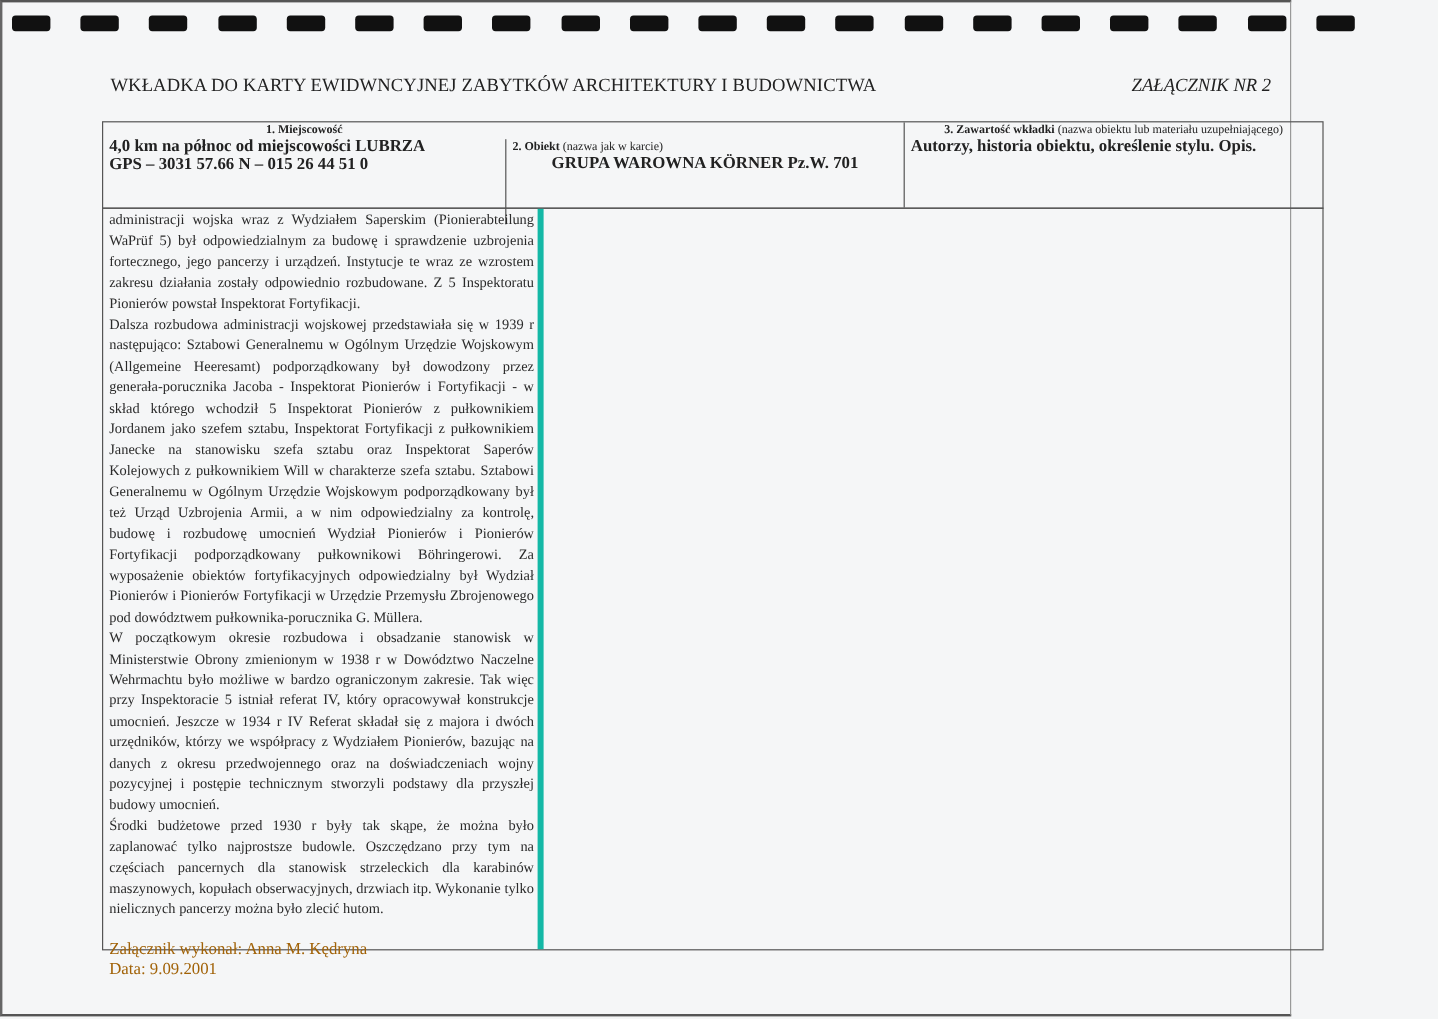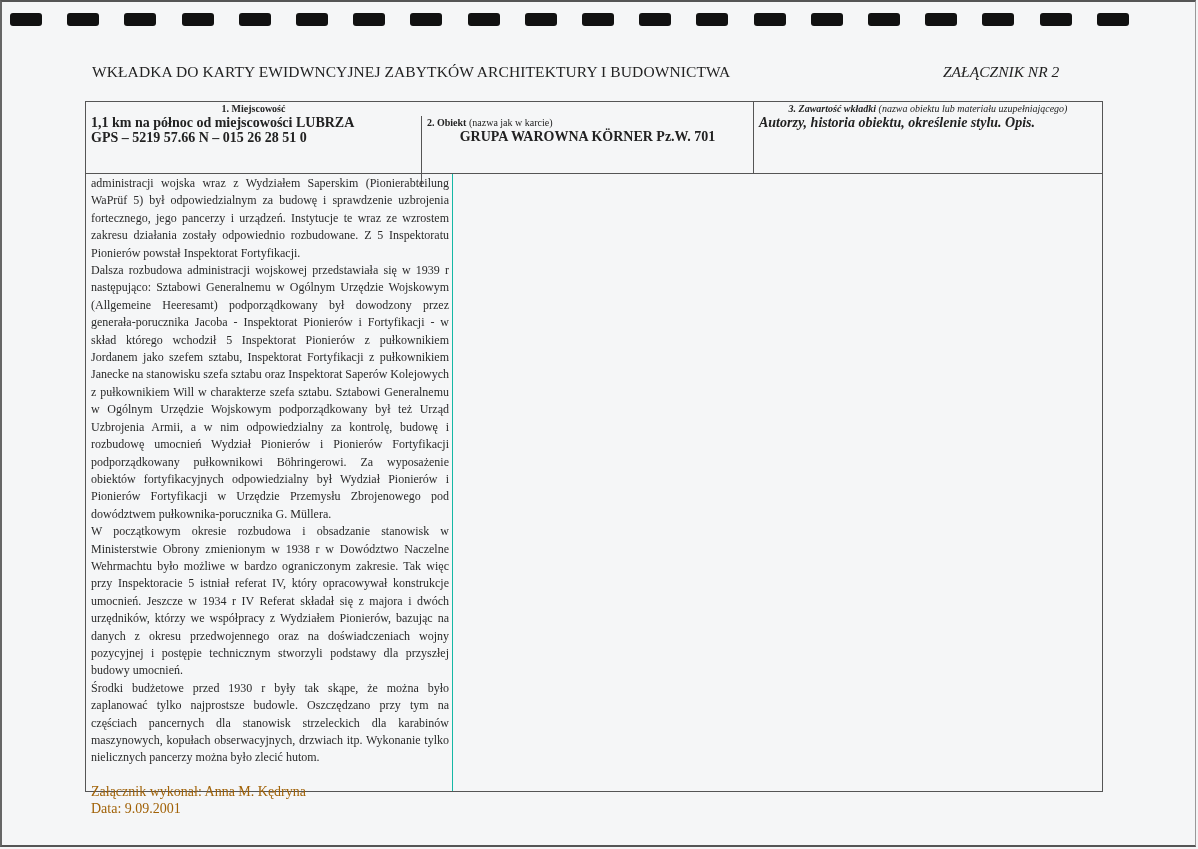--- a/index.html
+++ b/index.html
@@ -4,21 +4,21 @@
   <style>
     html, body { margin: 0; padding: 0; }
     body {
       width: 1198px; height: 849px; overflow: hidden;
       background: #f4f5f6;
       font-family: "Liberation Serif", serif;
       color: #222;
       position: relative;
     }
     .page-frame {
-      position: absolute; left: 0; top: 0; width: 1196px; height: 847px;
+      position: absolute; left: 0; top: 0; width: 1076px; height: 847px;
       border-top: 2px solid #555; border-left: 2px solid #666; border-bottom: 2px solid #555; border-right: 1px solid #999;
       box-sizing: border-box;
       background: #f5f6f7;
     }
     .binder-holes { position: absolute; top: 11px; left: 8px; width: 1190px; height: 14px; }
     .hole {
       position: absolute; top: 0; width: 32px; height: 13px;
       background: #111; border-radius: 3px;
     }
     .doc-title {
@@ -31,32 +31,32 @@
     }
     .header-table {
       position: absolute; left: 83px; top: 99px; width: 1018px; height: 73px;
       border: 1px solid #555; box-sizing: border-box;
       display: flex;
     }
     .hcell { box-sizing: border-box; padding: 1px 5px; height: 100%; }
     .hcell + .hcell { border-left: 1px solid #555; }
     .hcell-1 { width: 335px; }
     .hcell-2 { width: 332px; text-align: center; margin-top: 14px; }
-    .hcell-3 { flex: 1; font-style: italic; }
+    .hcell-3 { flex: 1; }
     .hlabel { font-size: 10px; line-height: 12px; text-align: center; }
     .hlabel b { font-weight: bold; }
     .hcell-2 .hlabel { text-align: left; }
     .hval { font-size: 14px; font-weight: bold; line-height: 15px; }
     .hval-lines div { white-space: nowrap; }
     .body-table {
       position: absolute; left: 83px; top: 171px; width: 1018px; height: 619px;
       border: 1px solid #555; box-sizing: border-box; display: flex;
     }
     .body-left {
-      width: 367px; box-sizing: border-box; border-right: 1px solid #14b8a6;
+      width: 367px; box-sizing: border-box; border-right: 5px solid #14b8a6;
       padding: 1px 3px 0 5px;
       font-size: 12px; line-height: 17.4px; text-align: justify;
       color: #2a2a2a;
     }
     .body-left p { margin: 0; }
     .body-right { flex: 1; }
     .footer {
       position: absolute; left: 89px; top: 754px;
       font-size: 14px; line-height: 16.5px; color: #a16207; margin-top: 28px;
     }
@@ -89,22 +89,22 @@
       <div class="hole" style="left: 1086.8px; background: rgb(17, 17, 17);"></div>
     </div>
 
   <div class="doc-title">WKŁADKA DO KARTY EWIDWNCYJNEJ ZABYTKÓW ARCHITEKTURY I BUDOWNICTWA</div>
   <div class="annex-title">ZAŁĄCZNIK NR 2</div>
 
   <div class="header-table">
     <div class="hcell hcell-1">
       <div class="hlabel"><b>1. Miejscowość</b></div>
       <div class="hval hval-lines">
-        <div>1,1 km na północ od miejscowości LUBRZA</div>
-        <div>GPS – 5219 57.66 N – 015 26 28 51 0</div>
+        <div>4,0 km na północ od miejscowości LUBRZA</div>
+        <div>GPS – 3031 57.66 N – 015 26 44 51 0</div>
       </div>
     </div>
     <div class="hcell hcell-2">
       <div class="hlabel"><b>2. Obiekt</b> <span>(nazwa jak w karcie)</span></div>
       <div class="hval hval-lines">
         <div>GRUPA WAROWNA KÖRNER Pz.W. 701</div>
       </div>
     </div>
     <div class="hcell hcell-3">
       <div class="hlabel"><b>3. Zawartość wkładki</b> <span>(nazwa obiektu lub materiału uzupełniającego)</span></div>

